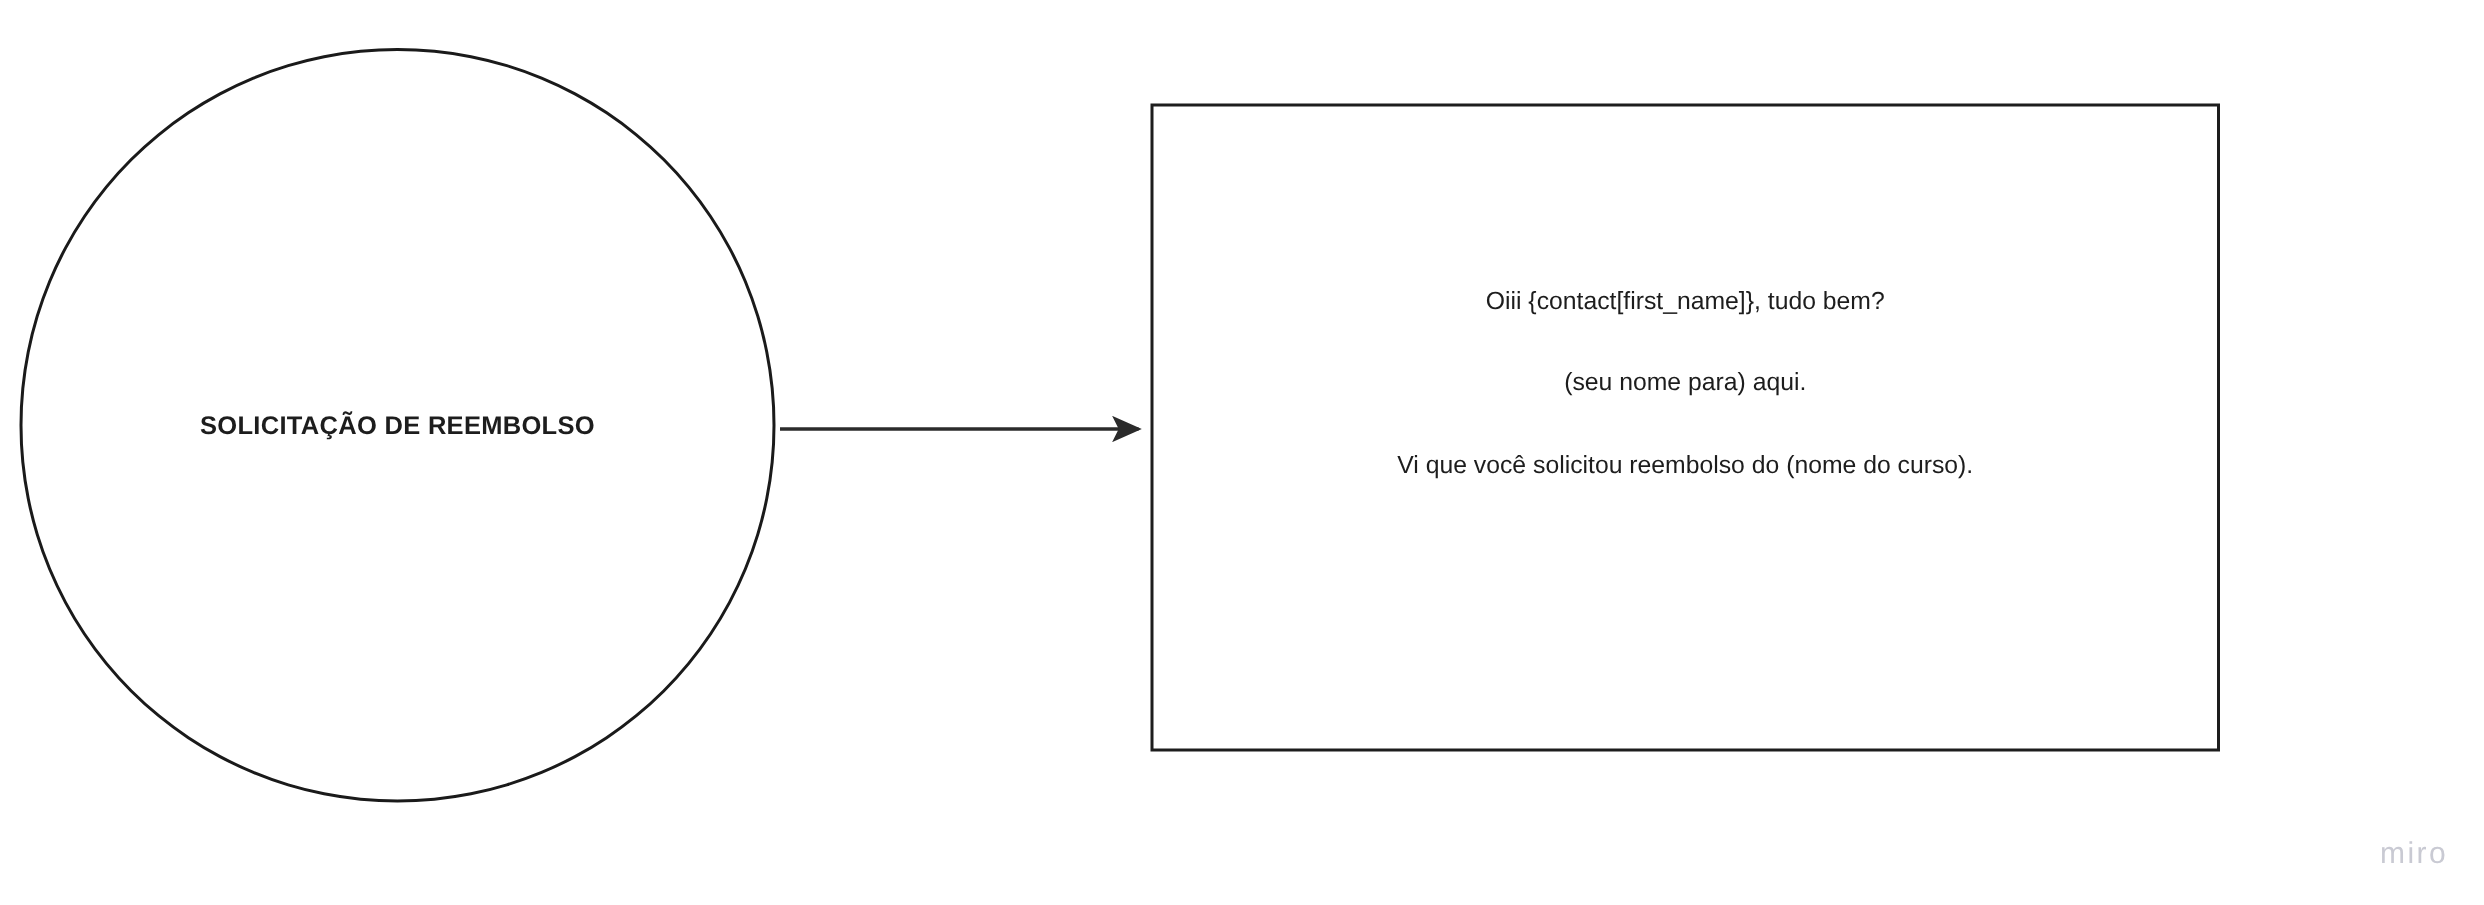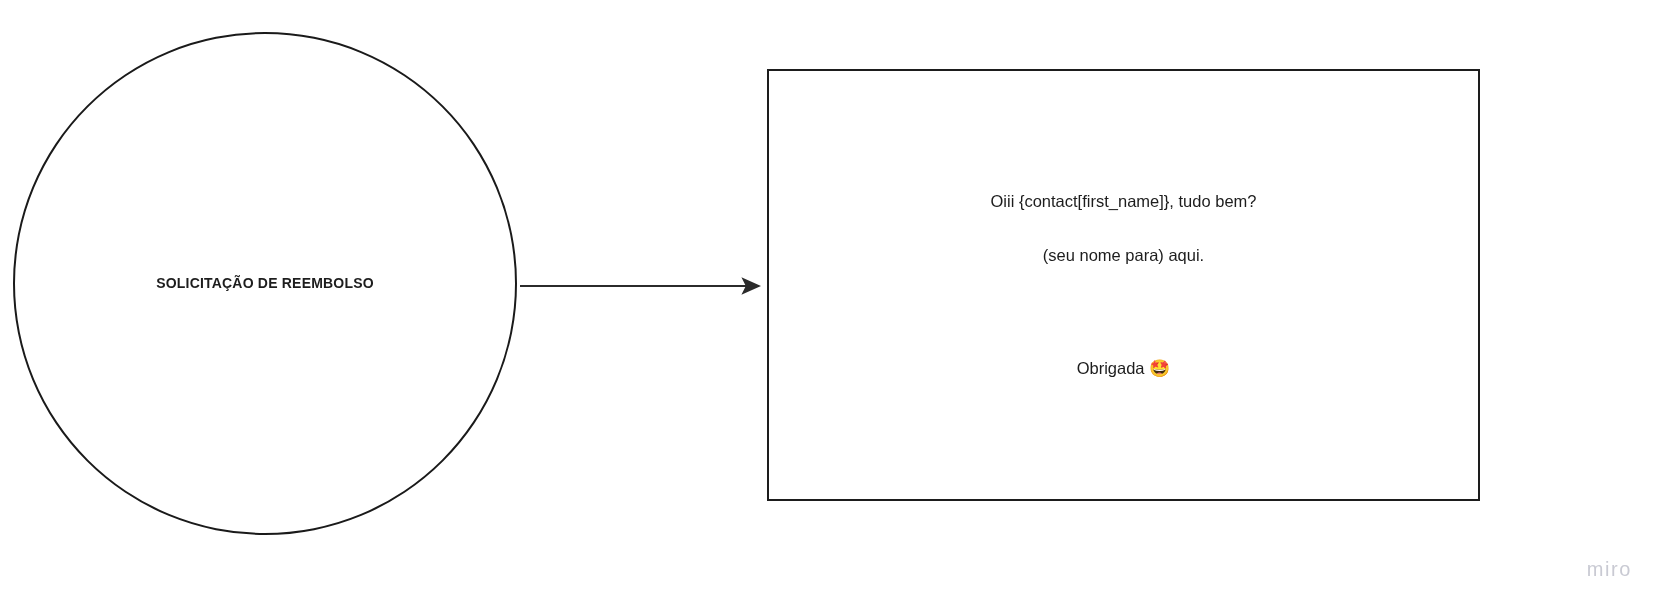--- a/index.html
+++ b/index.html
@@ -27,21 +27,21 @@
     height: 503px;
     border: 2px solid #1a1a1a;
     border-radius: 50%;
     background: #ffffff;
     box-sizing: border-box;
     display: flex;
     align-items: center;
     justify-content: center;
   }
   .ellipse-label {
-    font-size: 14px;
+    font-size: 17px;
     font-weight: bold;
     color: #1d1d1d;
     letter-spacing: 0.2px;
     text-align: center;
     line-height: 1.25;
     padding: 0 48px;
   }
 
   
   .connector {
@@ -116,24 +116,21 @@
     </defs>
     <line x1="5" y1="28" x2="244" y2="28" stroke="#2b2b2b" stroke-width="2.2" marker-end="url(#arrowhead)"></line>
   </svg>
 
   <div class="rect-node">
     <div class="rect-text">
       <p class="rect-line">Oiii {contact[first_name]}, tudo bem?</p>
       <div class="rect-spacer"></div>
       <p class="rect-line">(seu nome para) aqui.</p>
       <div class="rect-spacer"></div>
+      <p class="rect-line">Vi que você solicitou reembolso do (nome do curso).</p>
       <div class="rect-spacer"></div>
       <div class="rect-spacer"></div>
-      <p class="rect-line">
-        <span>Obrigada</span>
-        <span class="emoji">🤩</span>
-      </p>
     </div>
   </div>
 
   <div class="watermark">miro</div>
 
 </div>
 
 </body></html>

